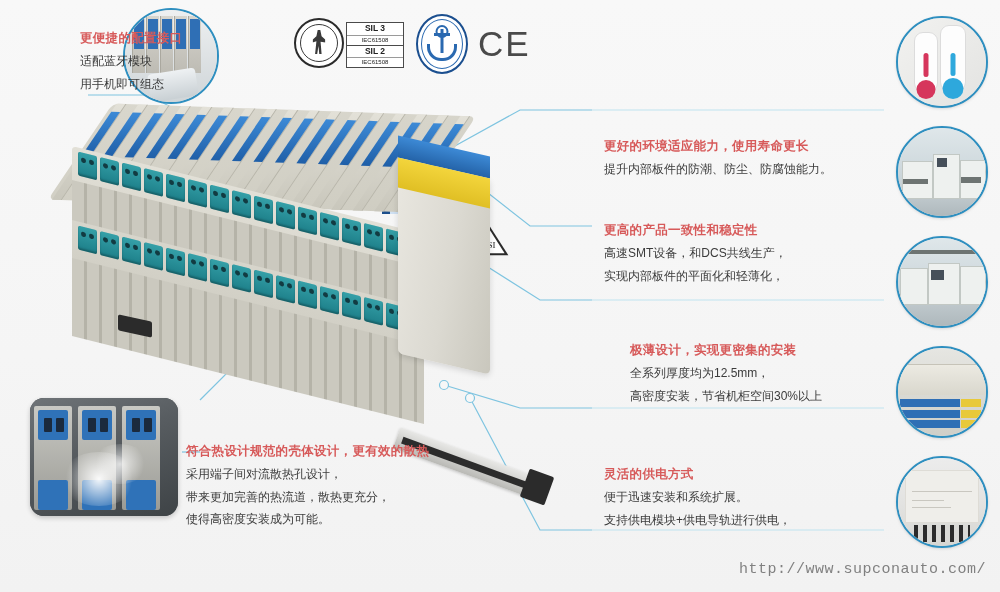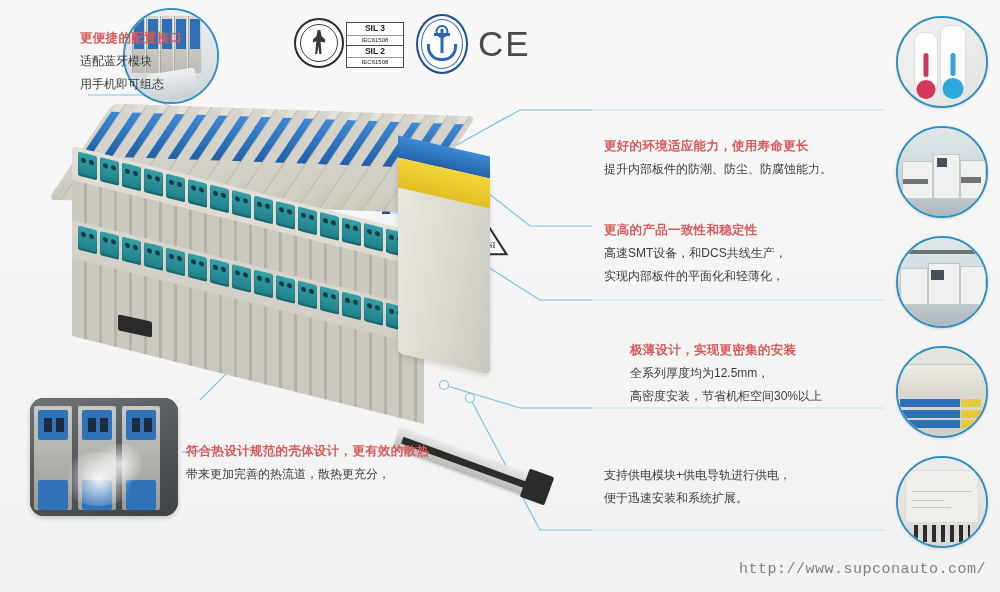--- a/index.html
+++ b/index.html
@@ -480,27 +480,30 @@
     <p>实现内部板件的平面化和轻薄化，</p>
   </div>
 
   <div class="callout" style="left:604px;top:342px;margin-left:26px;">
     <h3>极薄设计，实现更密集的安装</h3>
     <p>全系列厚度均为12.5mm，</p>
     <p>高密度安装，节省机柜空间30%以上</p>
   </div>
 
   <div class="callout" style="left:604px;top:466px;">
+    <h3>灵活的供电方式</h3>
+    <p>便于迅速安装和系统扩展。</p>
     <p>支持供电模块+供电导轨进行供电，</p>
-    <p>便于迅速安装和系统扩展。</p>
   </div>
 
   <div class="callout" style="left:186px;top:443px;">
     <h3>符合热设计规范的壳体设计，更有效的散热</h3>
+    <p>采用端子间对流散热孔设计，</p>
     <p>带来更加完善的热流道，散热更充分，</p>
+    <p>使得高密度安装成为可能。</p>
   </div>
 
   <div class="thumb" style="left:896px;top:16px;">
     <div class="inner t1">
       <div class="therm" style="left:18%;top:16%;width:22px;height:58px;">
         <div class="col" style="background:#d6365c;top:34%;bottom:24%;"></div>
         <div class="bulb" style="bottom:-8px;width:19px;height:19px;background:#d6365c;"></div>
       </div>
       <div class="therm" style="left:48%;top:8%;width:24px;height:64px;">
         <div class="col" style="background:#2ea8dc;top:42%;bottom:22%;"></div>

